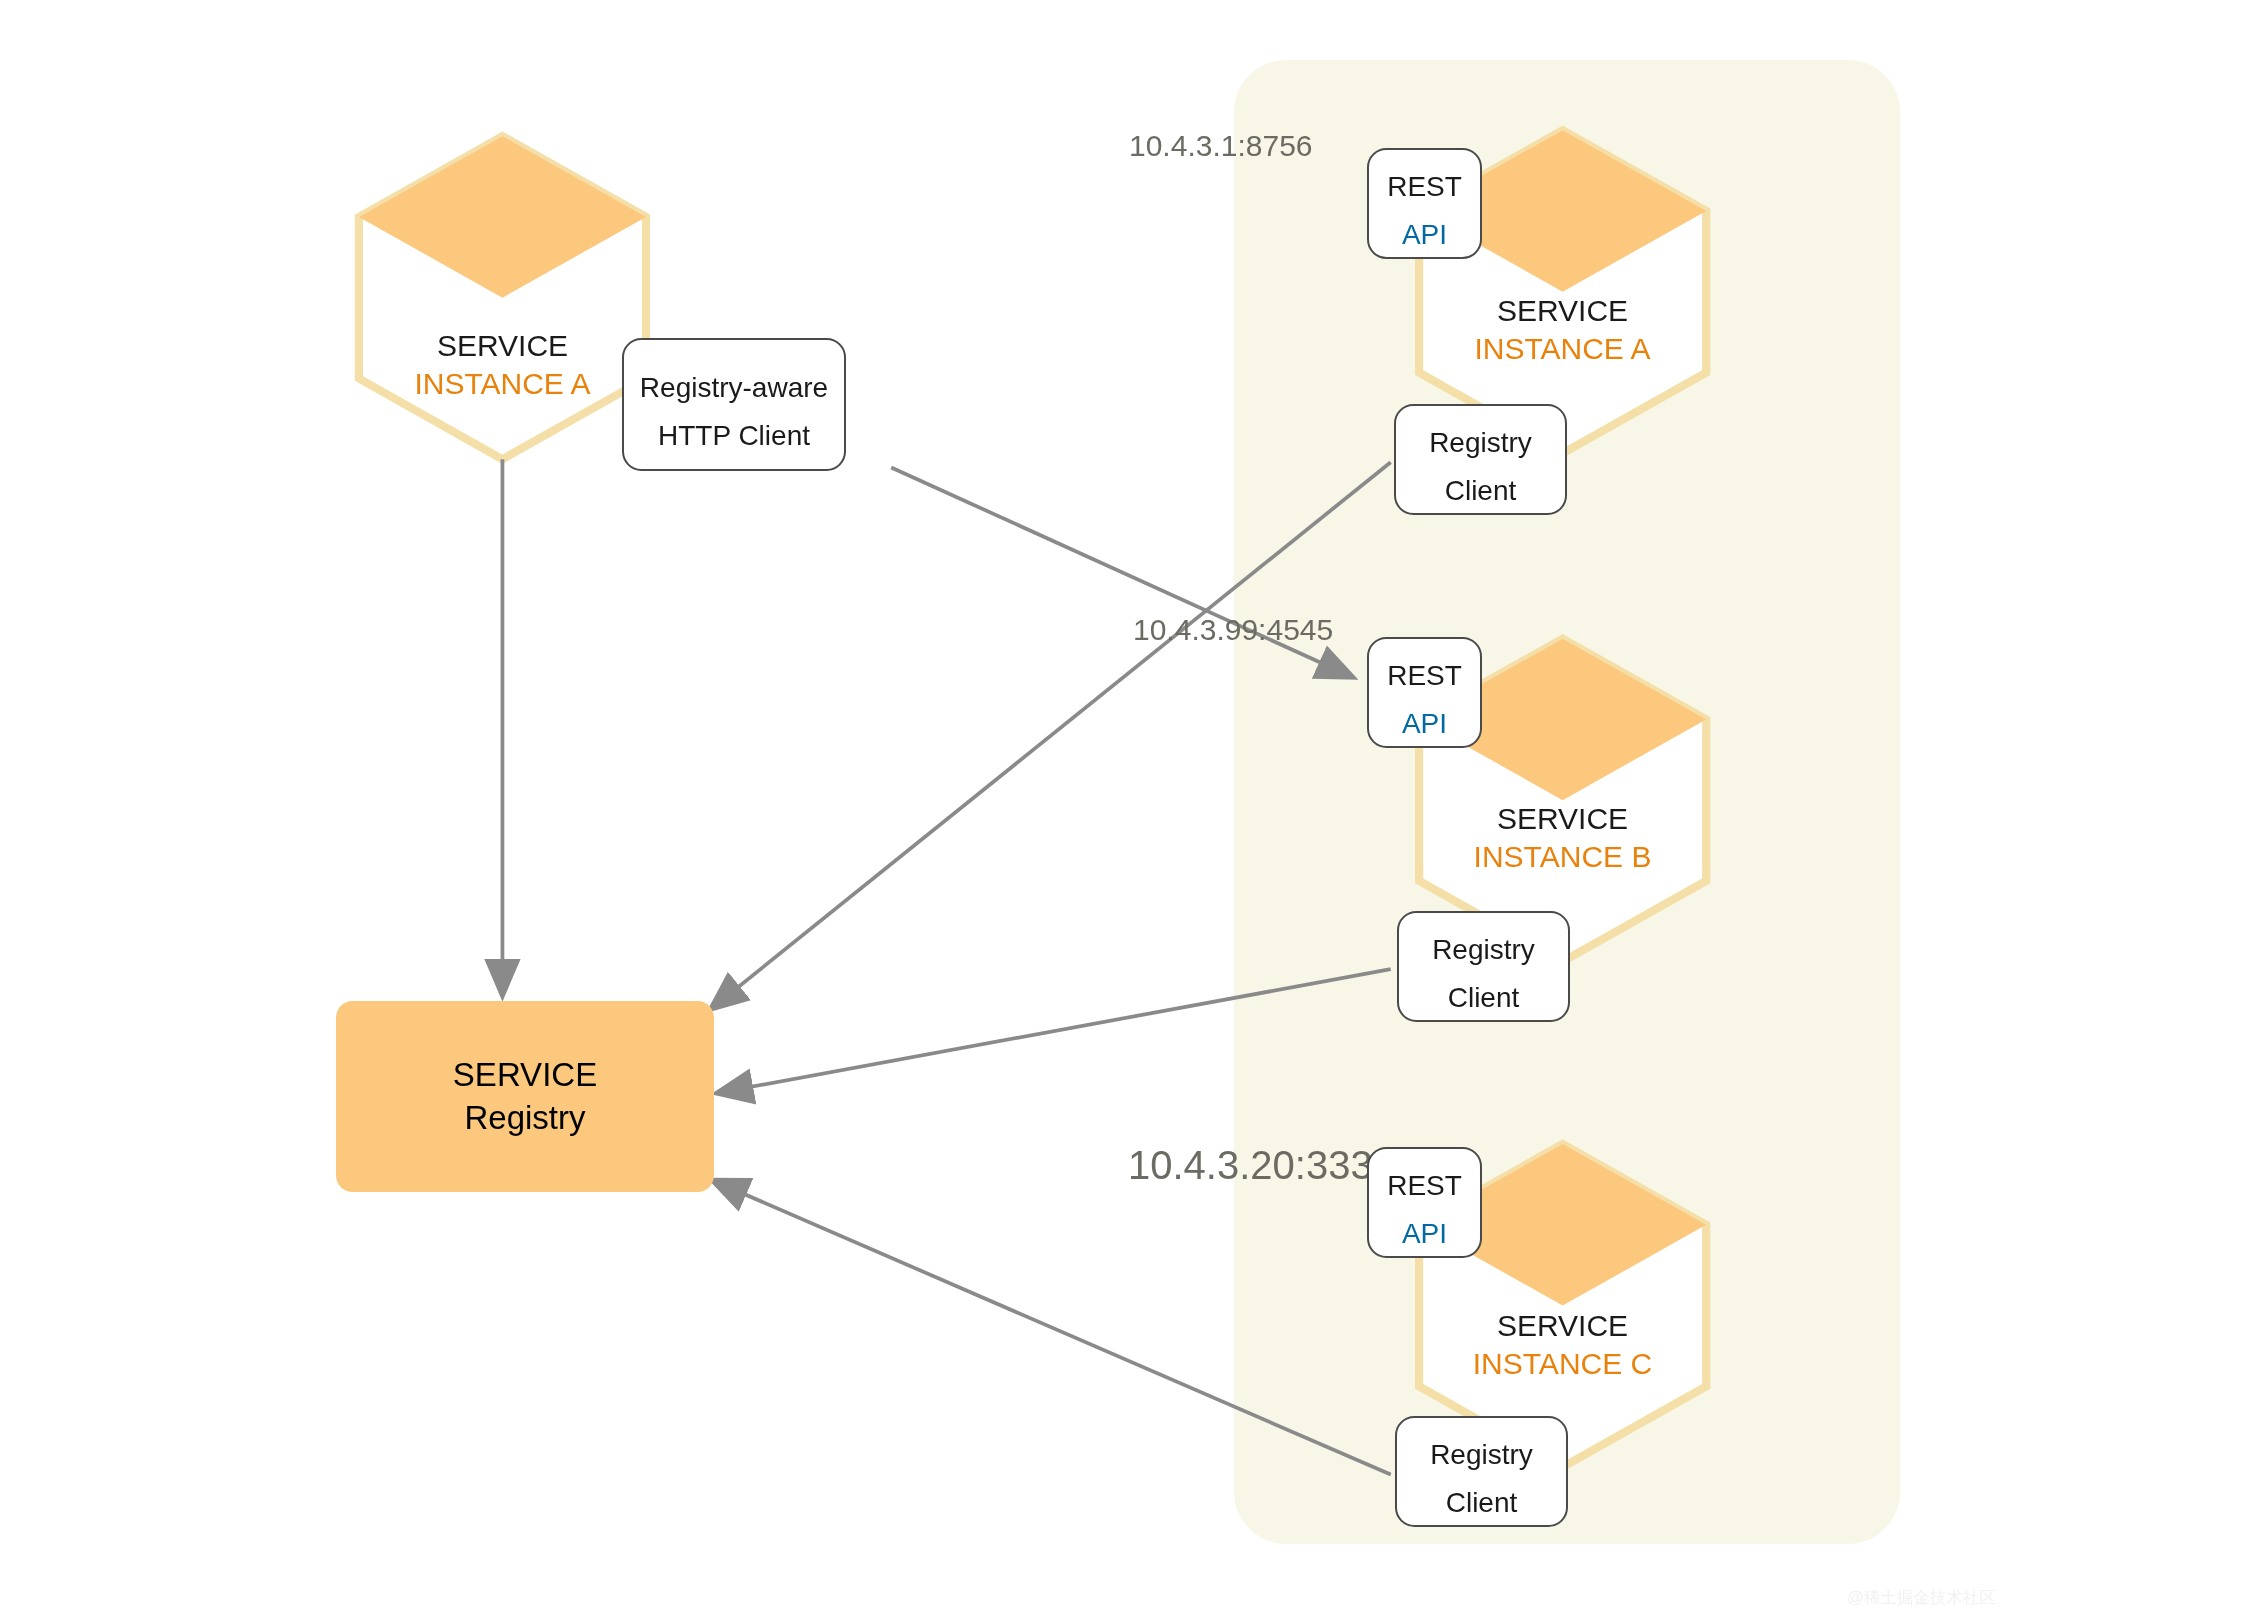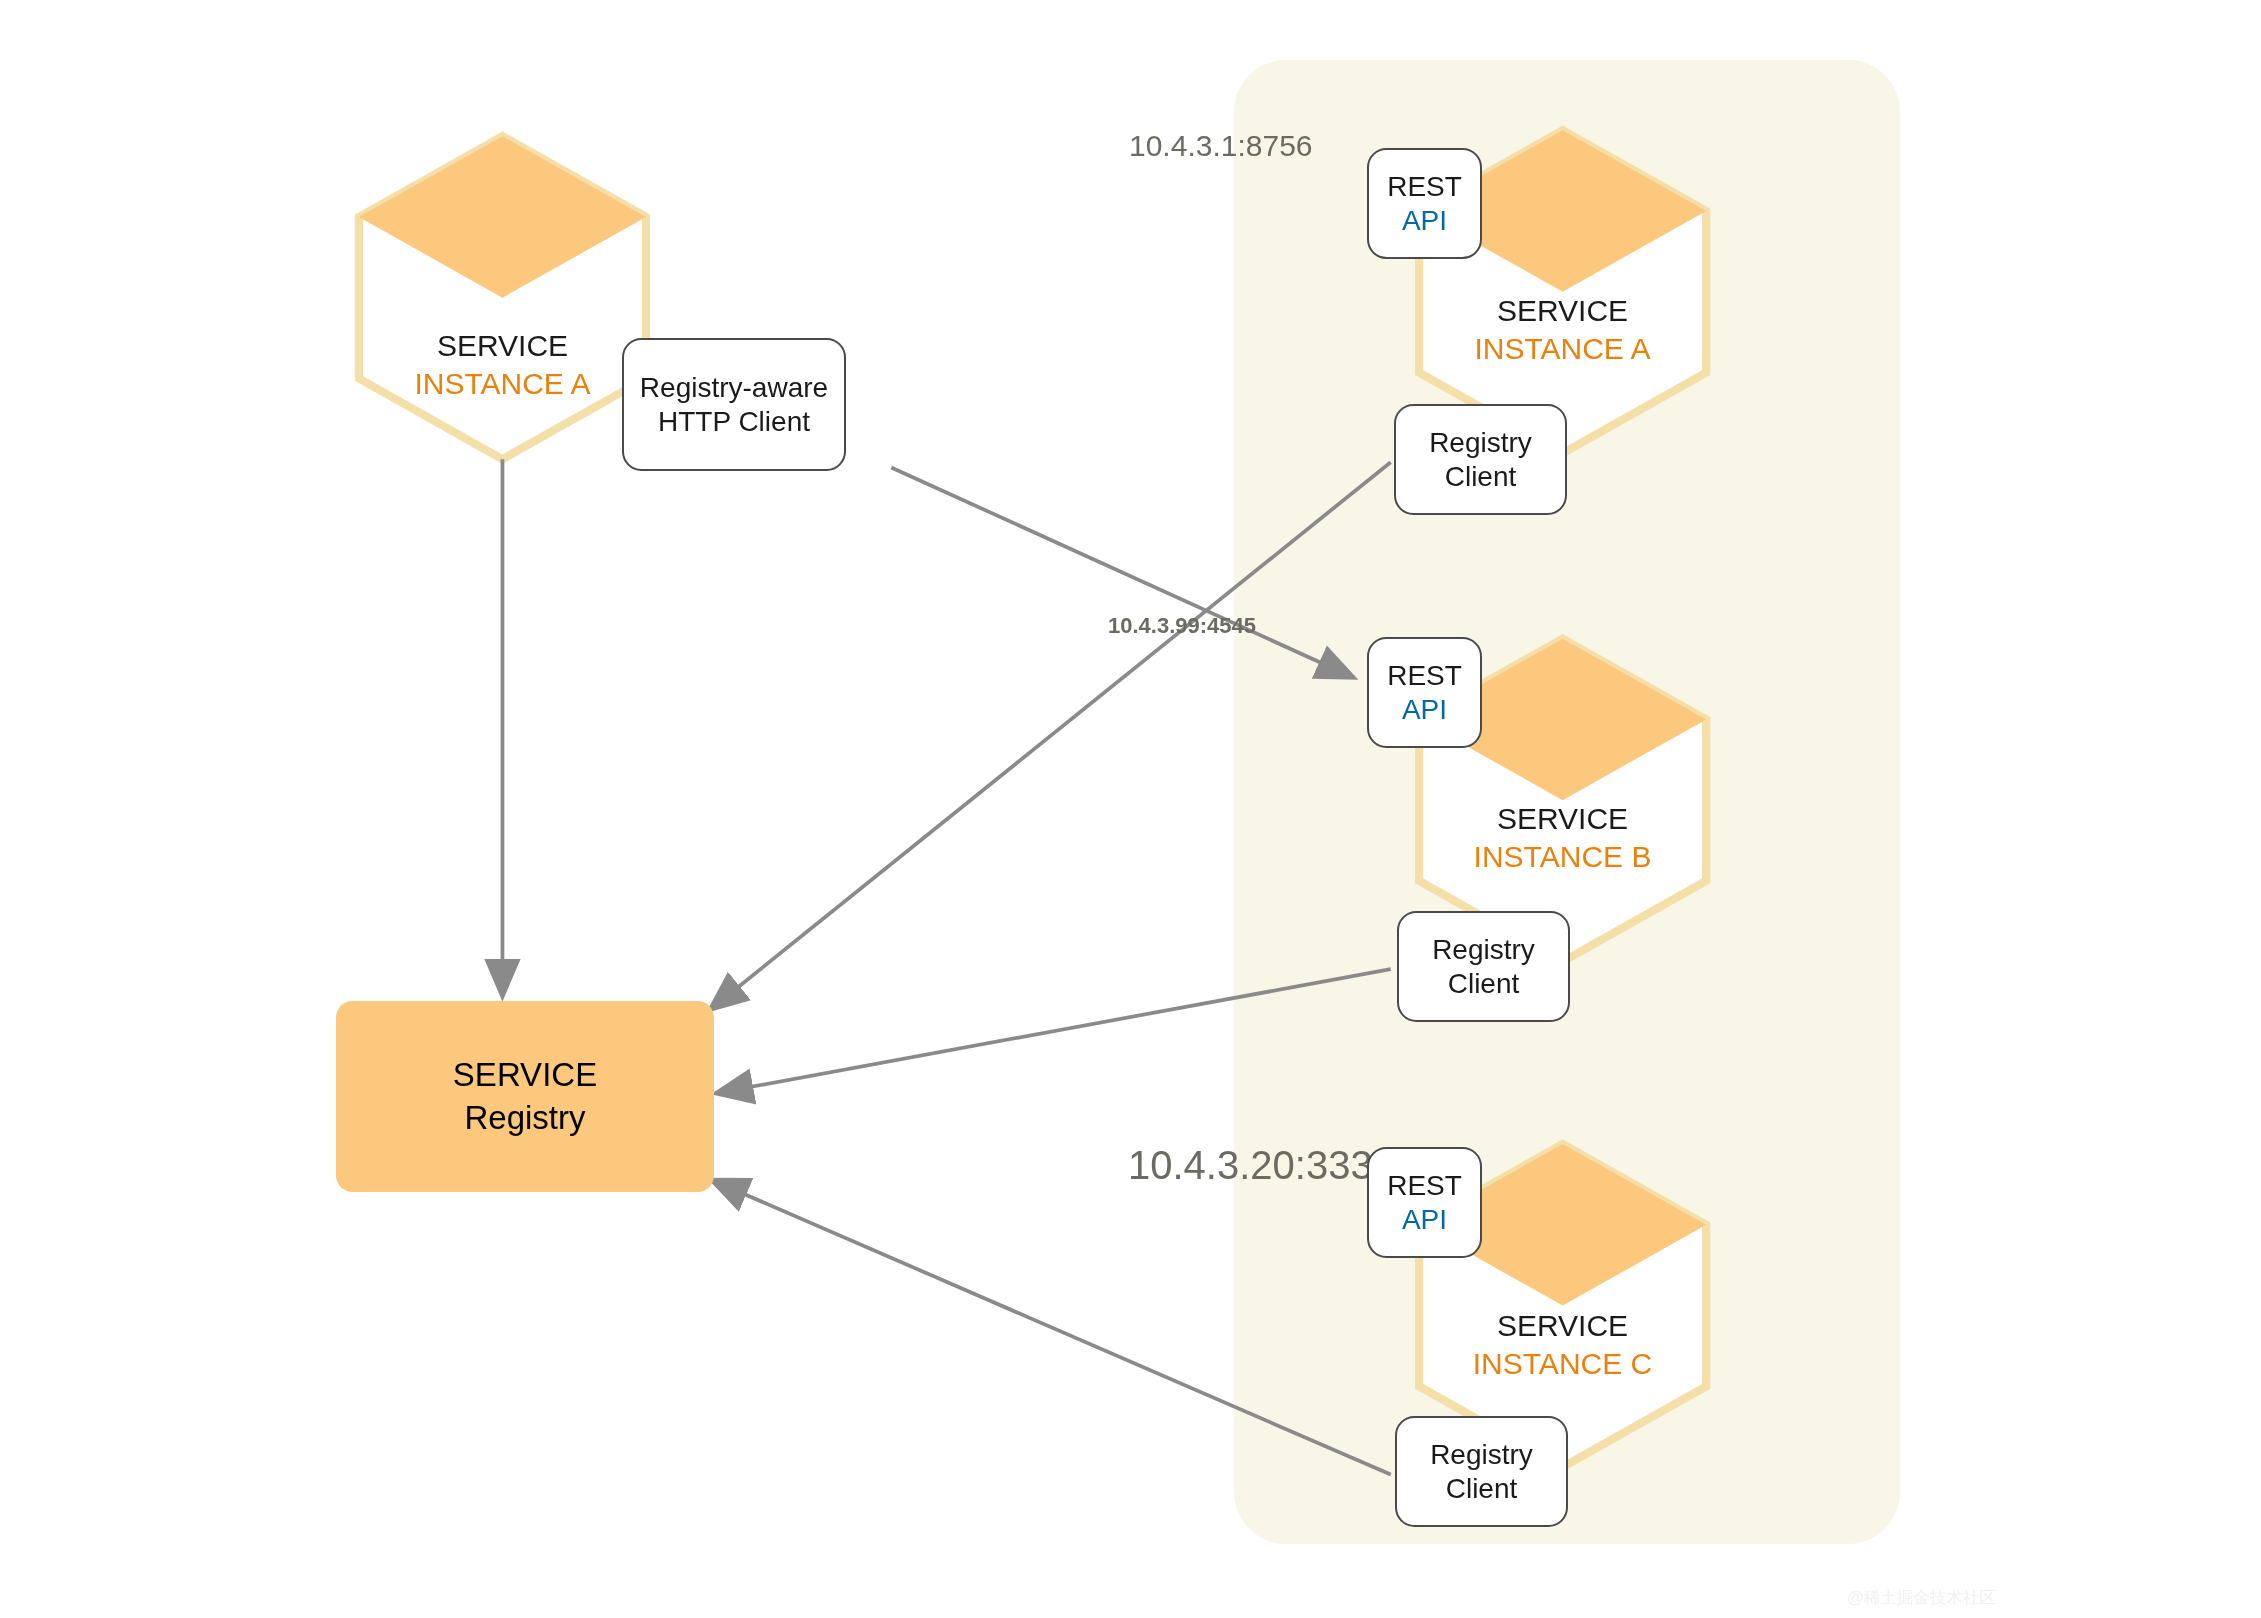--- a/index.html
+++ b/index.html
@@ -8,21 +8,21 @@
   #stage{position:absolute;left:0;top:0;width:2261px;height:1619px;}
   svg.layer{position:absolute;left:0;top:0;width:2261px;height:1619px;overflow:visible;}
   .zone{position:absolute;background:#F8F6E6;border-radius:52px;}
   .hexlabel{position:absolute;text-align:center;line-height:1.25;}
   .hexlabel .l1{color:#1a1a1a;font-weight:400;display:block;}
   .hexlabel .l2{color:#E8820C;font-weight:400;display:block;}
   .pill{position:absolute;background:#ffffff;border:2.2px solid #4a4a4a;
         border-radius:19.4px;display:flex;flex-direction:column;
         align-items:center;justify-content:center;line-height:1.2;
         box-sizing:border-box;}
-  .pill span{display:block;text-align:center;white-space:nowrap;}
+  .pill span{display:block;text-align:center;white-space:nowrap;margin-top:14px;}
   .pill .black{color:#1a1a1a;}
   .pill .orange{color:#0369a1;text-align:right;}
   .registrybox{position:absolute;background:#FBC87E;border-radius:16.5px;
         display:flex;flex-direction:column;align-items:center;
         justify-content:center;line-height:1.3;color:#000;}
   .registrybox span{display:block;text-align:center;}
   .iplabel{position:absolute;color:#6b6b63;white-space:nowrap;text-align:center;}
   .watermark{position:absolute;color:#f1f1f1;font-size:16.5px;white-space:nowrap;}
 </style>
 </head>
@@ -95,21 +95,21 @@
   <div class="hexlabel" style="left:1419px;top:292px;width:287px;font-size:30px;">
     <span class="l1">SERVICE</span>
     <span class="l2">INSTANCE A</span>
   </div>
 
   <div class="pill" style="left:1394px;top:404px;width:173px;height:111px;font-size:28px;">
     <span class="black">Registry</span>
     <span class="black">Client</span>
   </div>
 
-  <div class="iplabel" style="left:1108px;top:613px;font-size:22px;font-weight:bold;">10.4.3.99:4545</div>
+  <div class="iplabel" style="left:1133px;top:613px;font-size:30px;">10.4.3.99:4545</div>
 
   <div class="pill" style="left:1367px;top:637px;width:115px;height:111px;font-size:28px;">
     <span class="black">REST</span>
     <span class="orange">API</span>
   </div>
 
   <div class="hexlabel" style="left:1419px;top:800px;width:287px;font-size:30px;">
     <span class="l1">SERVICE</span>
     <span class="l2">INSTANCE B</span>
   </div>

